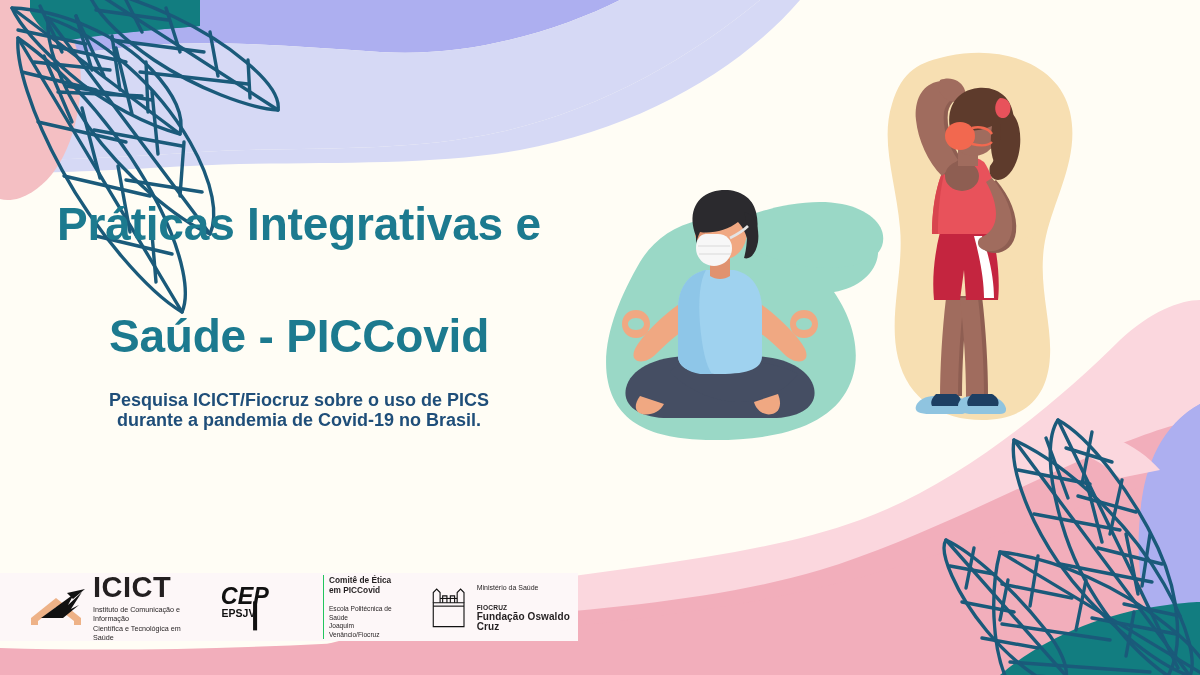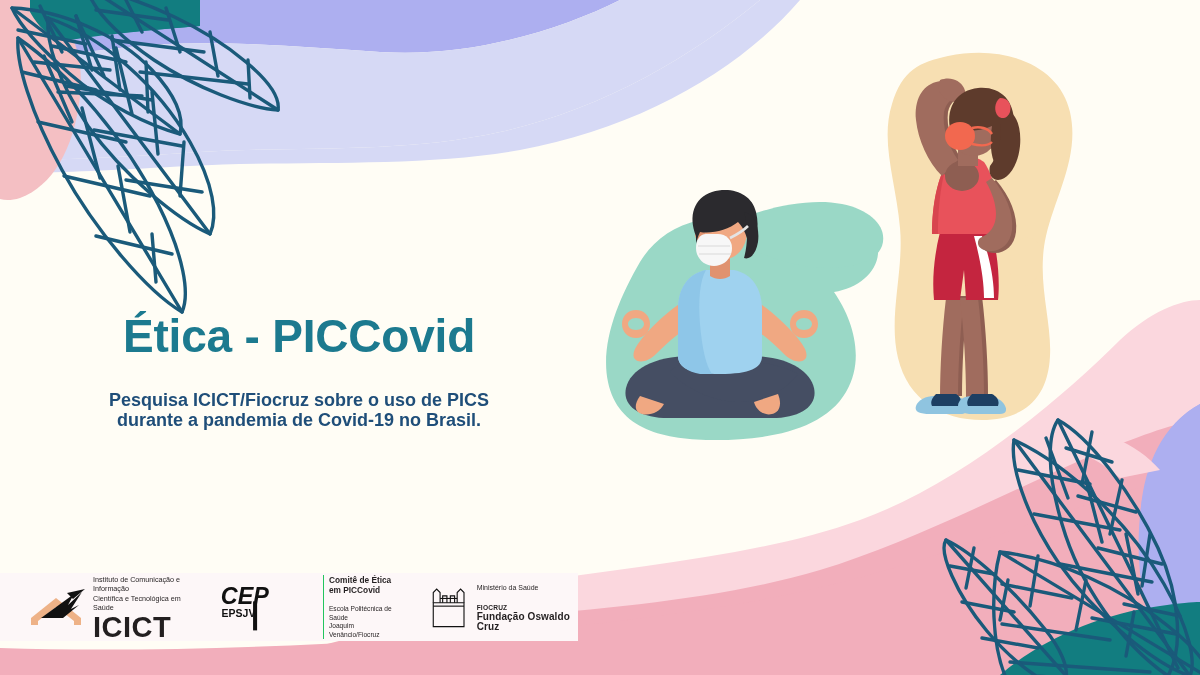--- a/index.html
+++ b/index.html
@@ -319,44 +319,44 @@
     <path fill="#e8525b" d="M1000,98 C1008,98 1012,104 1010,112 C1008,118 1002,120 998,116
          C994,112 994,102 1000,98 Z"></path>
 
     <ellipse cx="960" cy="136" rx="15" ry="14" fill="#f2684f"></ellipse>
     <path fill="none" stroke="#f2684f" stroke-width="2.4" d="M972,128 C980,126 988,128 992,134"></path>
     <path fill="none" stroke="#f2684f" stroke-width="2.4" d="M972,144 C980,146 988,146 992,142"></path>
   </svg>
 
   <div id="text-block">
     <h1 id="main-title">
+      <span>Práticas Integrativas e</span><br>
       <br>
-      <br>
-      <span>Ética - PICCovid</span>
+      <span>Saúde - PICCovid</span>
     </h1>
     <p id="subtitle">
       <span>Pesquisa ICICT/Fiocruz sobre o uso de PICS durante a</span>
       <span>pandemia de Covid-19 no Brasil.</span>
     </p>
   </div>
 
   <div id="logo-bar">
 
     <div class="logo-unit" id="icict-logo">
       <svg id="icict-mark" width="64" height="40" viewBox="0 0 64 40">
         <path fill="#eeb287" d="M4,38 L4,31 L29,11 L54,31 L54,38 L47,38 L47,34 L29,20 L11,34 L11,38 Z"></path>
         <path fill="#111111" d="M14,31 L47,7 L41,18 L55,5 L44,22 L52,18 L36,31 Z"></path>
         <path fill="#111111" d="M40,6 L58,2 L46,12 Z"></path>
       </svg>
       <div id="icict-text-group">
+        <div id="icict-word">ICICT</div>
         <div id="icict-sub">
           <span>Instituto de Comunicação e Informação</span><br>
           <span>Científica e Tecnológica em Saúde</span>
         </div>
-        <div id="icict-word">ICICT</div>
       </div>
     </div>
 
     <div class="logo-unit" id="cep-logo">
       <svg width="64" height="62" viewBox="0 0 64 62">
         <text x="1" y="27" font-family="Liberation Sans, sans-serif" font-size="29" font-weight="700" font-style="italic" fill="#111">CEP</text>
         <text x="2" y="44" font-family="Liberation Sans, sans-serif" font-size="13" font-weight="700" fill="#111">EPSJV</text>
         <rect x="41" y="24" width="5" height="36" fill="#111"></rect>
       </svg>
       <div id="cep-text">

